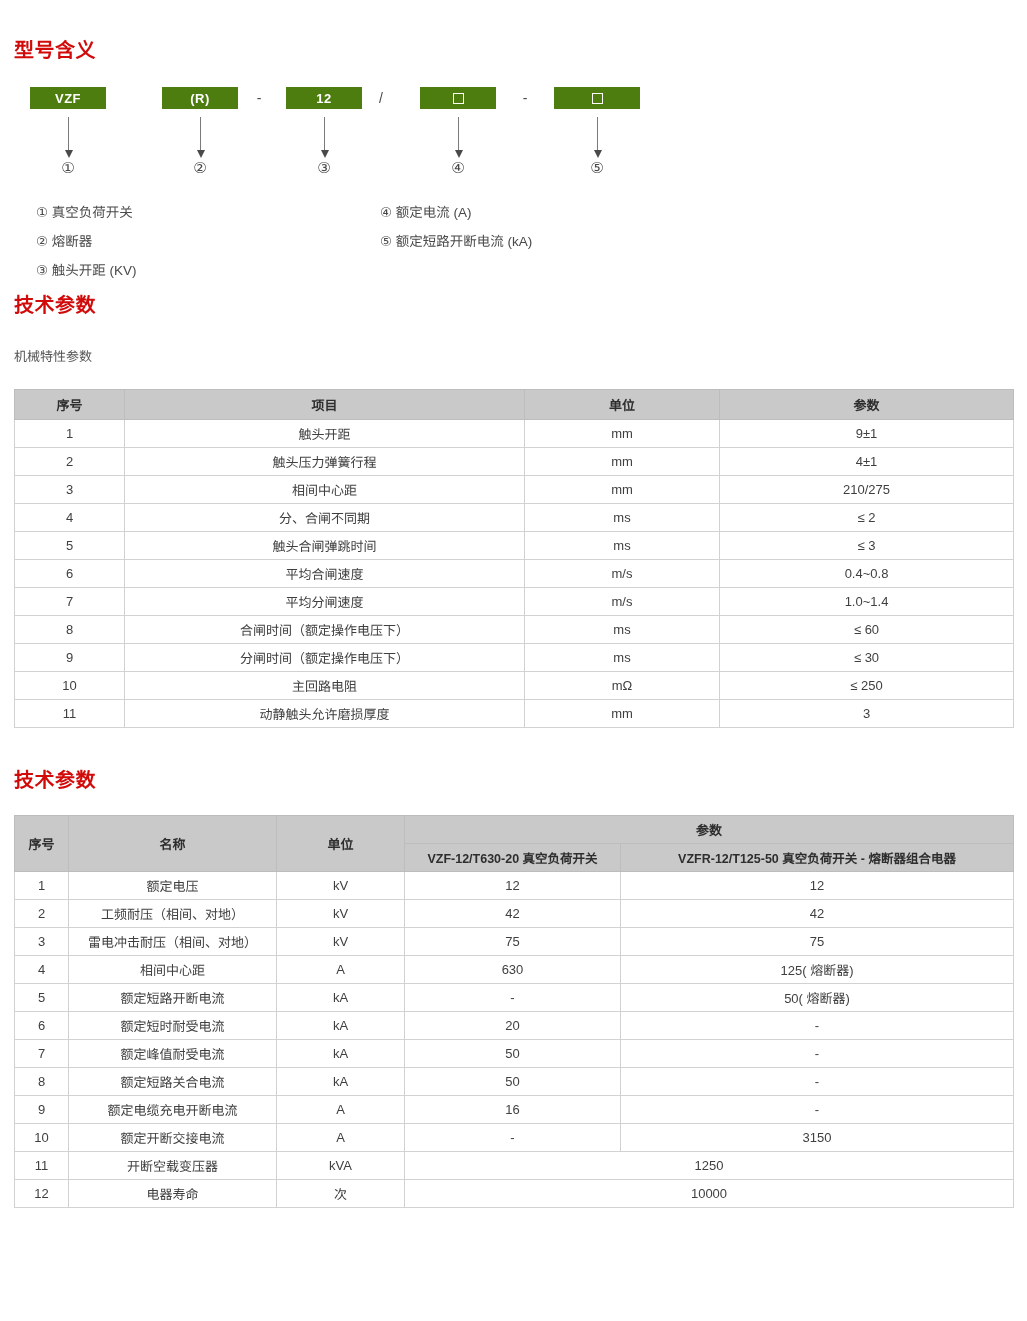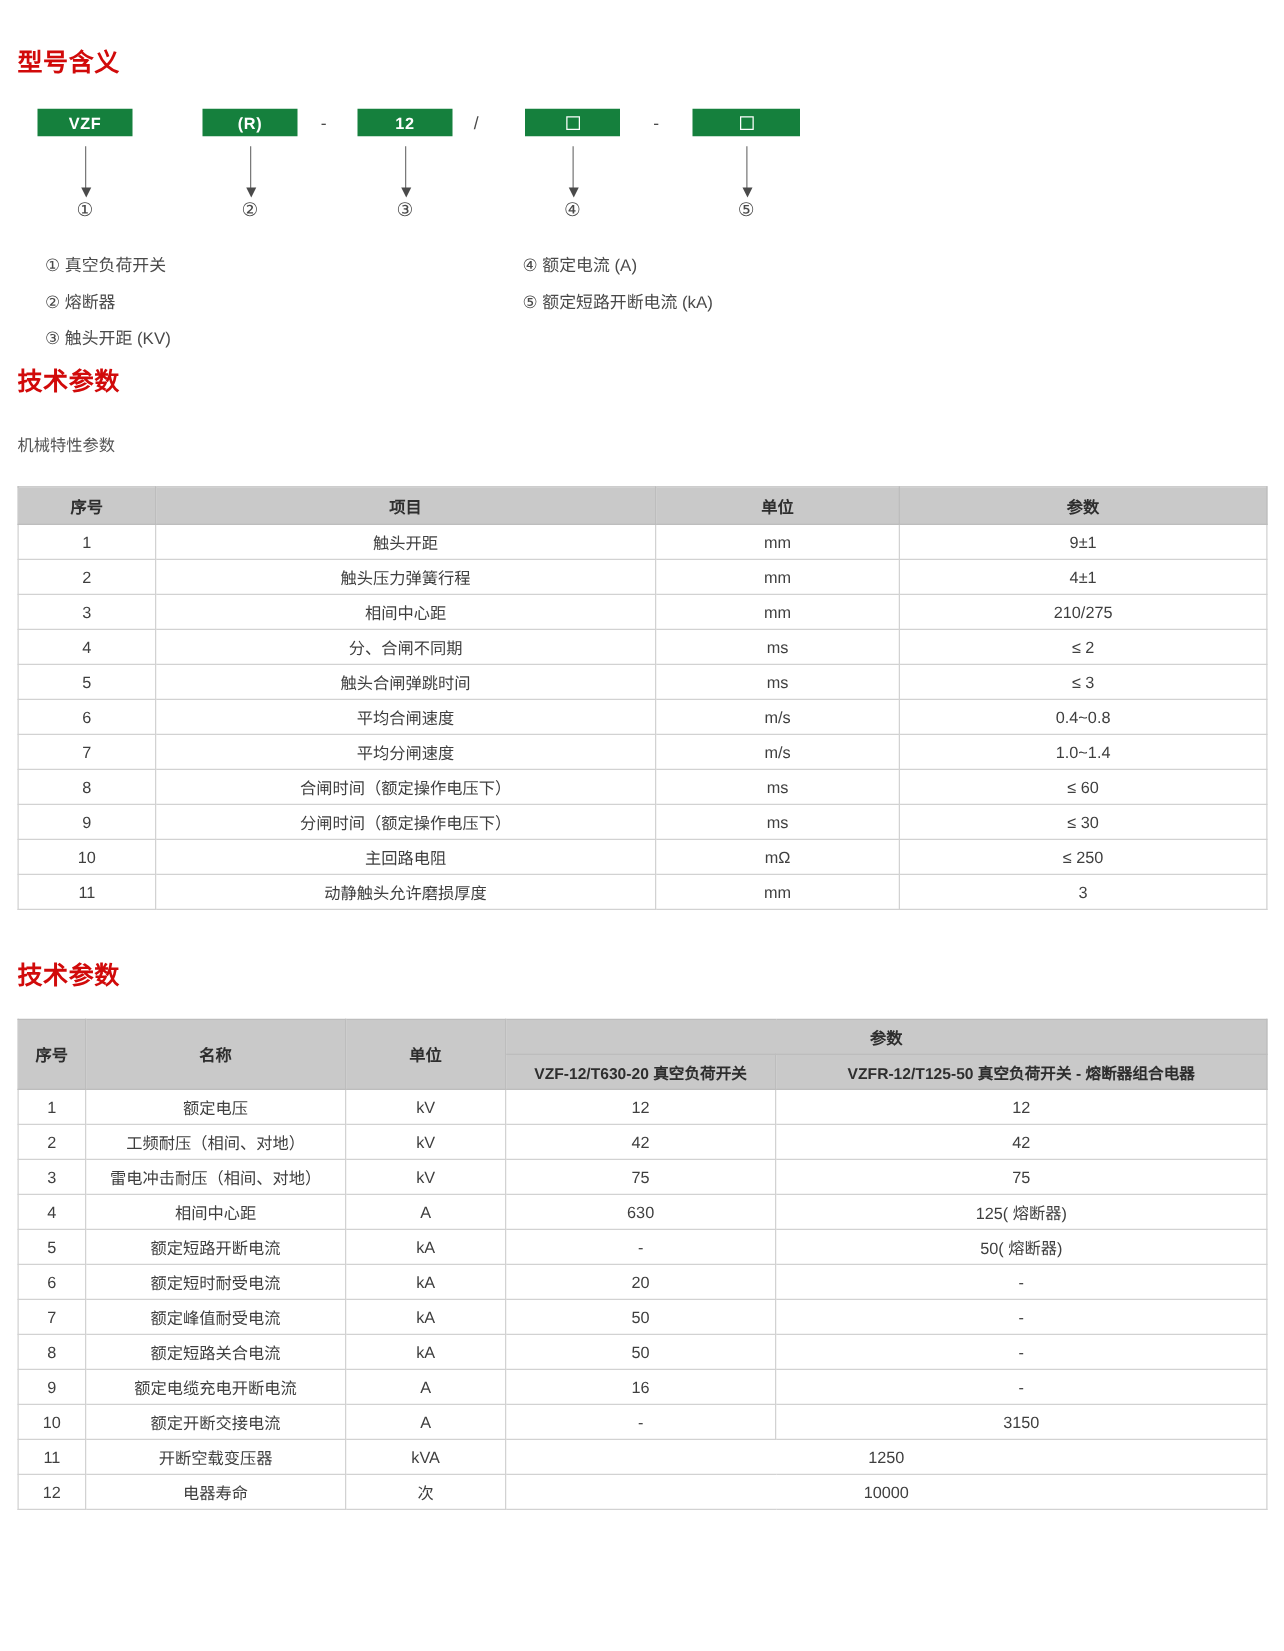--- a/index.html
+++ b/index.html
@@ -26,21 +26,21 @@
   
   .model-diagram {
     position: relative;
     height: 170px;
     margin-top: 24px;
   }
   .code-box {
     position: absolute;
     top: 0;
     height: 22px;
-    background: #15803d;
+    background: #4d7c0f;
     color: #ffffff;
     font-size: 13px;
     font-weight: bold;
     display: flex;
     align-items: center;
     justify-content: center;
     letter-spacing: 0.5px;
   }
   .code-sep {
     position: absolute;
@@ -82,21 +82,21 @@
   
   .legend {
     position: relative;
     margin-top: 4px;
     height: 82px;
     font-size: 13.5px;
     color: #4a4a4a;
   }
   .legend-item { position: absolute; white-space: nowrap; }
   .legend-col-a { left: 0; margin-left: 22px; }
-  .legend-col-b { left: 366px; margin-left: 38px; }
+  .legend-col-b { left: 366px; }
 
   
   .sub-caption {
     font-size: 13px;
     color: #555;
     margin-top: 28px;
     margin-bottom: 24px;
   }
 
   

